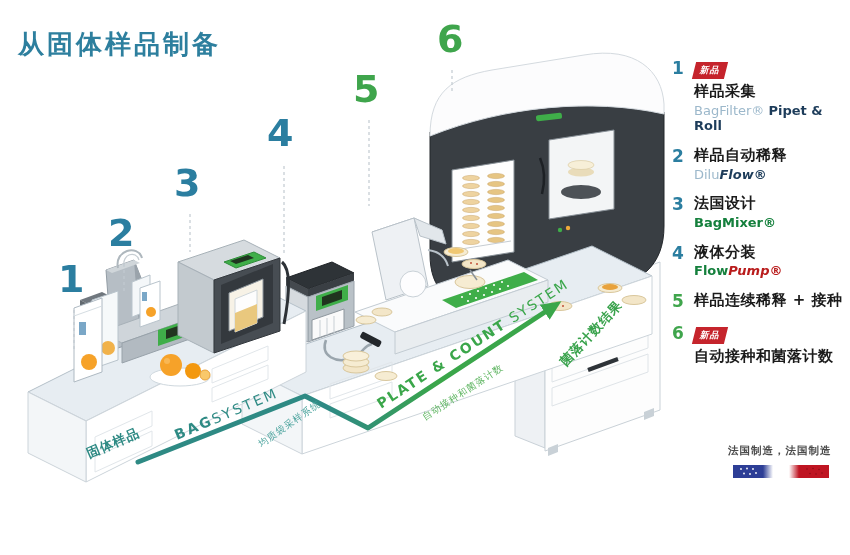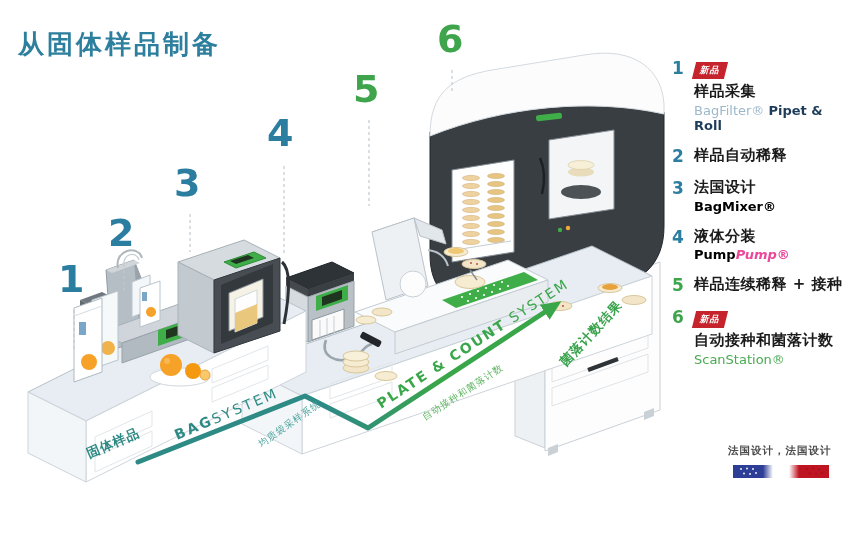--- a/index.html
+++ b/index.html
@@ -43,22 +43,22 @@
   .step-body{flex:1;}
   .badge{display:inline-block;background:#c5242c;color:#fff;font-size:9px;
          font-weight:700;padding:2px 6px;transform:skewX(-14deg);margin-bottom:3px;
          letter-spacing:1px;}
   .step-label{font-size:15px;font-weight:700;color:#1b1b1b;letter-spacing:0.5px;
               line-height:1.25;}
   .step-brand{font-size:13px;margin-top:2px;line-height:1.2;}
   .b-light{color:#9cb8cb;}
   .b-dark{color:#1d3c5a;font-weight:700;}
   .b-dark-i{color:#1d3c5a;font-weight:700;font-style:italic;}
-  .b-blue{color:#000000;font-weight:700;}
-  .b-blue-i{color:#ec4899;font-weight:700;font-style:italic;}
+  .b-blue{color:#15803d;font-weight:700;}
+  .b-blue-i{color:#b91c1c;font-weight:700;font-style:italic;}
   .b-greenlight{color:#8cbb66;}
   .b-greenbold{color:#3da04a;font-weight:700;}
   .b-green{color:#4aaa51;}
   
   .footer{position:absolute;left:728px;top:444px;font-size:10.5px;font-weight:700;
           color:#4b4b4b;letter-spacing:1px;}
   .flags{position:absolute;left:733px;top:463px;display:flex;gap:16px;}
   .flag{width:40px;height:13px;display:inline-block;}
   
   #scene{position:absolute;left:0;top:0;}
@@ -308,57 +308,57 @@
         <div class="step-label">样品采集</div>
         <div class="step-brand"><span class="b-light">BagFilter®</span>
           <span class="b-dark">Pipet &amp; Roll</span></div>
       </div>
     </div>
 
     <div class="step">
       <div class="step-num num-blue">2</div>
       <div class="step-body">
         <div class="step-label">样品自动稀释</div>
+        <div class="step-brand"><span class="b-light">Dilu</span><span class="b-dark-i">Flow®</span></div>
       </div>
     </div>
 
     <div class="step">
       <div class="step-num num-blue">3</div>
       <div class="step-body">
         <div class="step-label">法国设计</div>
         <div class="step-brand"><span class="b-blue">BagMixer®</span></div>
       </div>
     </div>
 
     <div class="step">
       <div class="step-num num-blue">4</div>
       <div class="step-body">
         <div class="step-label">液体分装</div>
-        <div class="step-brand"><span class="b-blue">Pump</span><span class="b-blue-i">Pump®</span></div>
+        <div class="step-brand"><span class="b-blue">Flow</span><span class="b-blue-i">Pump®</span></div>
       </div>
     </div>
 
     <div class="step">
       <div class="step-num num-green">5</div>
       <div class="step-body">
         <div class="step-label">样品连续稀释 + 接种</div>
       </div>
     </div>
 
     <div class="step">
       <div class="step-num num-green">6</div>
       <div class="step-body">
         <div class="badge">新品</div>
         <div class="step-label">自动接种和菌落计数</div>
-        <div class="step-brand"><span class="b-green">ScanStation®</span></div>
       </div>
     </div>
   </div>
 
-  <div class="footer">法国设计，法国设计</div>
+  <div class="footer">法国制造，法国制造</div>
   <div class="flags">
     <span class="flag">
       <svg width="40" height="13" viewBox="0 0 40 13">
         <defs>
           <linearGradient id="euFade" x1="0" y1="0" x2="1" y2="0">
             <stop offset="0.75" stop-color="#2d3e96"></stop>
               <stop offset="1" stop-color="#ffffff"></stop>
           </linearGradient>
         </defs>
         <rect width="40" height="13" fill="url(#euFade)"></rect>

